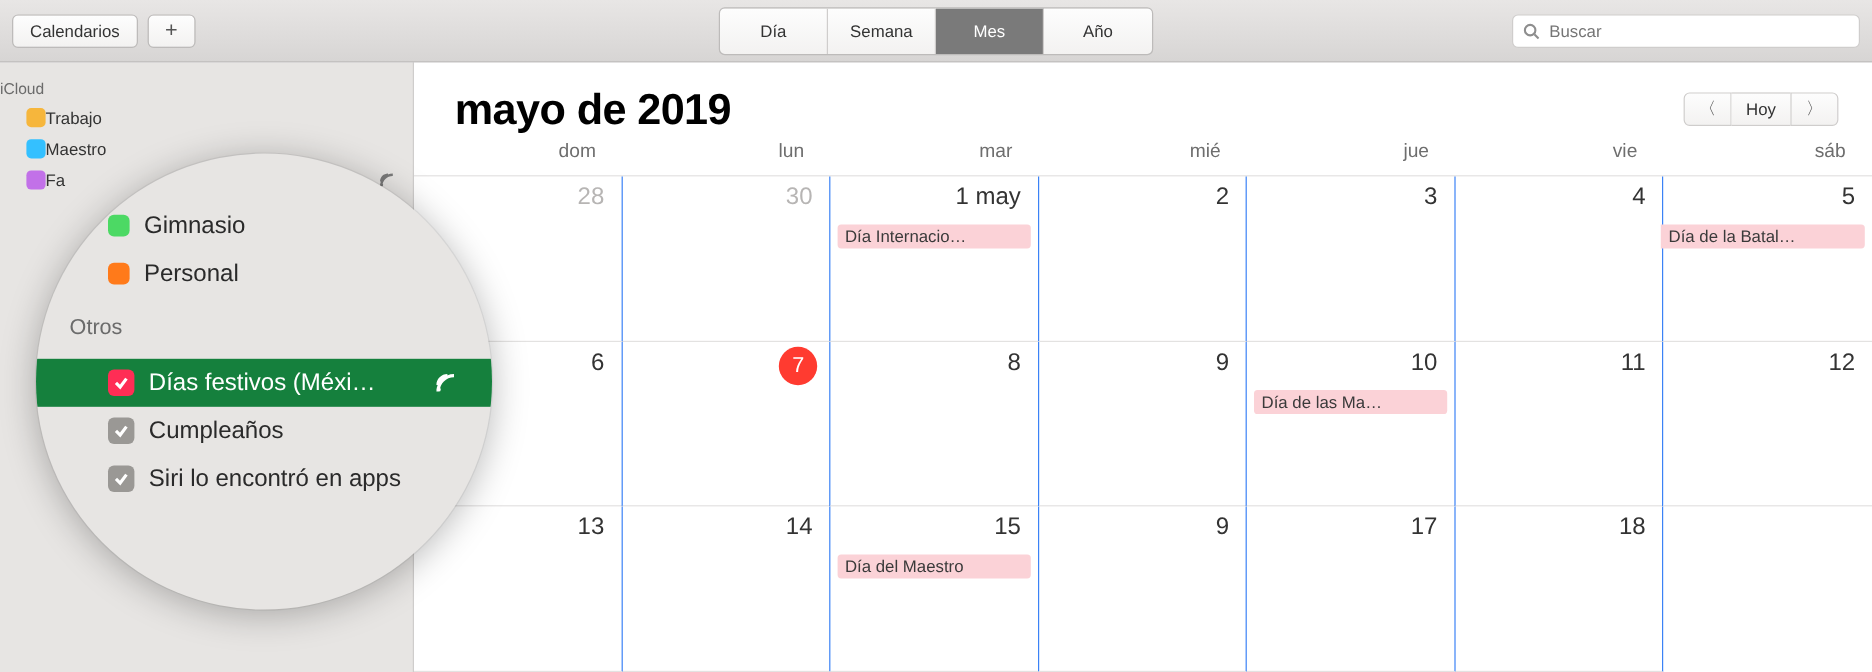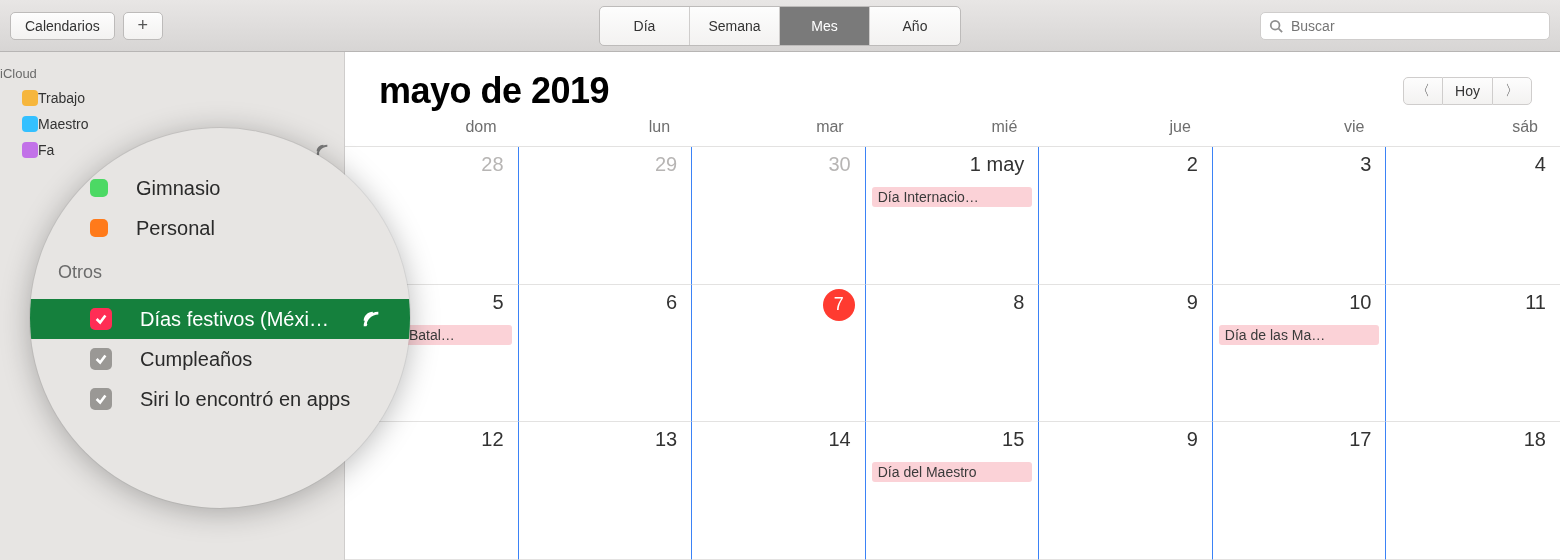--- a/index.html
+++ b/index.html
@@ -164,21 +164,21 @@
     width:380px;height:380px;border-radius:50%;
     background:#e7e5e3;
     box-shadow:0 0 0 1px rgba(0,0,0,.06), 0 4px 30px rgba(0,0,0,.28);
     overflow:hidden;
   }
   .lens-inner{
     position:absolute;left:0;top:0;right:0;bottom:0;
     padding-top:40px;
   }
   .lens-item{
-    display:flex;align-items:center;gap:28px;
+    display:flex;align-items:center;gap:12px;
     padding:0 28px 0 34px;height:40px;
     font-size:20px;color:#2a2a2a;
   }
   .lens-item.indent{padding-left:60px;}
   .lens-section{font-size:18px;color:#6b6b6b;padding:14px 28px 16px 28px;}
   .lens-swatch{width:18px;height:18px;border-radius:5px;flex:0 0 18px;}
   .lens-check{
     width:22px;height:22px;border-radius:5px;flex:0 0 22px;
     display:flex;align-items:center;justify-content:center;
   }
@@ -261,23 +261,20 @@
       <div class="dow">jue</div>
       <div class="dow">vie</div>
       <div class="dow">sáb</div>
     </div>
 
     <div class="grid" id="cal-grid">
         <div class="cell">
           <div class="daynum dim">28</div>
         </div>
         <div class="cell">
-          <div class="daynum dim">29</div>
-        </div>
-        <div class="cell">
           <div class="daynum dim">30</div>
         </div>
         <div class="cell">
           <div class="daynum">1 may</div>
           <div class="event">Día Internacio…</div>
         </div>
         <div class="cell">
           <div class="daynum">2</div>
         </div>
         <div class="cell">

